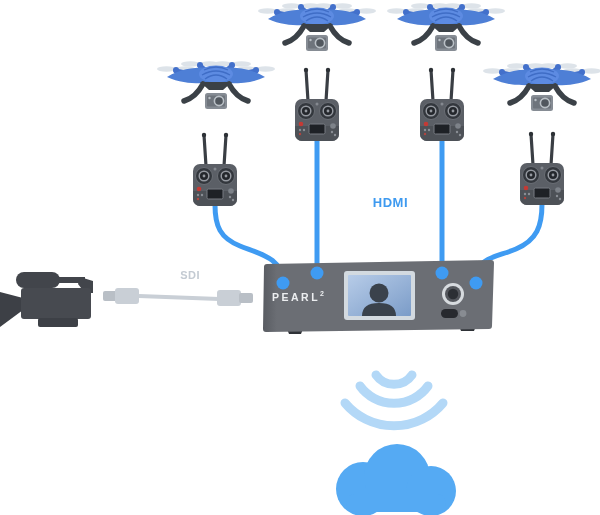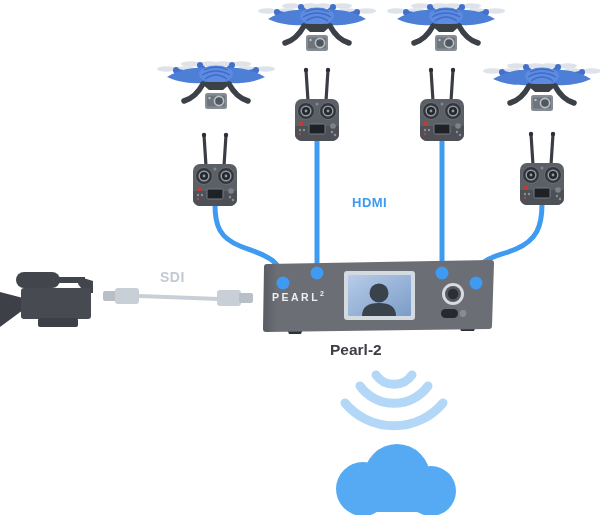--- a/index.html
+++ b/index.html
@@ -1,21 +1,21 @@
 <!DOCTYPE html>
 <html><head>
 <meta charset="utf-8">
 <style>
   html,body{margin:0;padding:0;background:#ffffff;}
   .stage{position:relative;width:600px;height:515px;background:#ffffff;overflow:hidden;
          font-family:"Liberation Sans",sans-serif;}
   .stage svg.scene{position:absolute;left:0;top:0;}
-  .lbl{position:absolute;font-weight:bold;text-align:left;line-height:1;}
+  .lbl{position:absolute;font-weight:bold;text-align:right;line-height:1;}
   .lbl-hdmi{left:352px;top:196px;width:56px;font-size:13px;letter-spacing:.5px;color:#3e9af0;}
-  .lbl-sdi{left:160px;top:270px;width:40px;font-size:14px;letter-spacing:.5px;color:#c3cad2;}
+  .lbl-sdi{left:160px;top:270px;width:40px;font-size:11px;letter-spacing:.5px;color:#c3cad2;}
   .lbl-caption{left:330px;top:342px;width:120px;font-size:15.5px;color:#3b3e45;}
   .lbl-internet{left:336px;top:479px;width:122px;font-size:15px;color:#ffffff;}
   .lbl-logo{left:272px;top:290px;width:70px;font-size:10.5px;letter-spacing:2.5px;
             color:#eceef0;text-align:left;}
   .lbl-logo sup{font-size:7px;letter-spacing:0;}
 </style>
 </head>
 <body>
 
 <div class="stage">
@@ -181,15 +181,14 @@
     <circle cx="363" cy="489" r="27"></circle>
     <circle cx="397" cy="477" r="33"></circle>
     <circle cx="431" cy="491" r="25"></circle>
     <rect x="346" y="494" width="100" height="18" rx="9"></rect>
   </g>
 </svg>
 
 <div class="lbl lbl-sdi">SDI</div>
 <div class="lbl lbl-hdmi">HDMI</div>
 <div class="lbl lbl-logo"><span>PEARL</span><sup>2</sup></div>
-<div class="lbl lbl-caption">Pearl-2</div>
 
 </div>
 
 </body></html>

